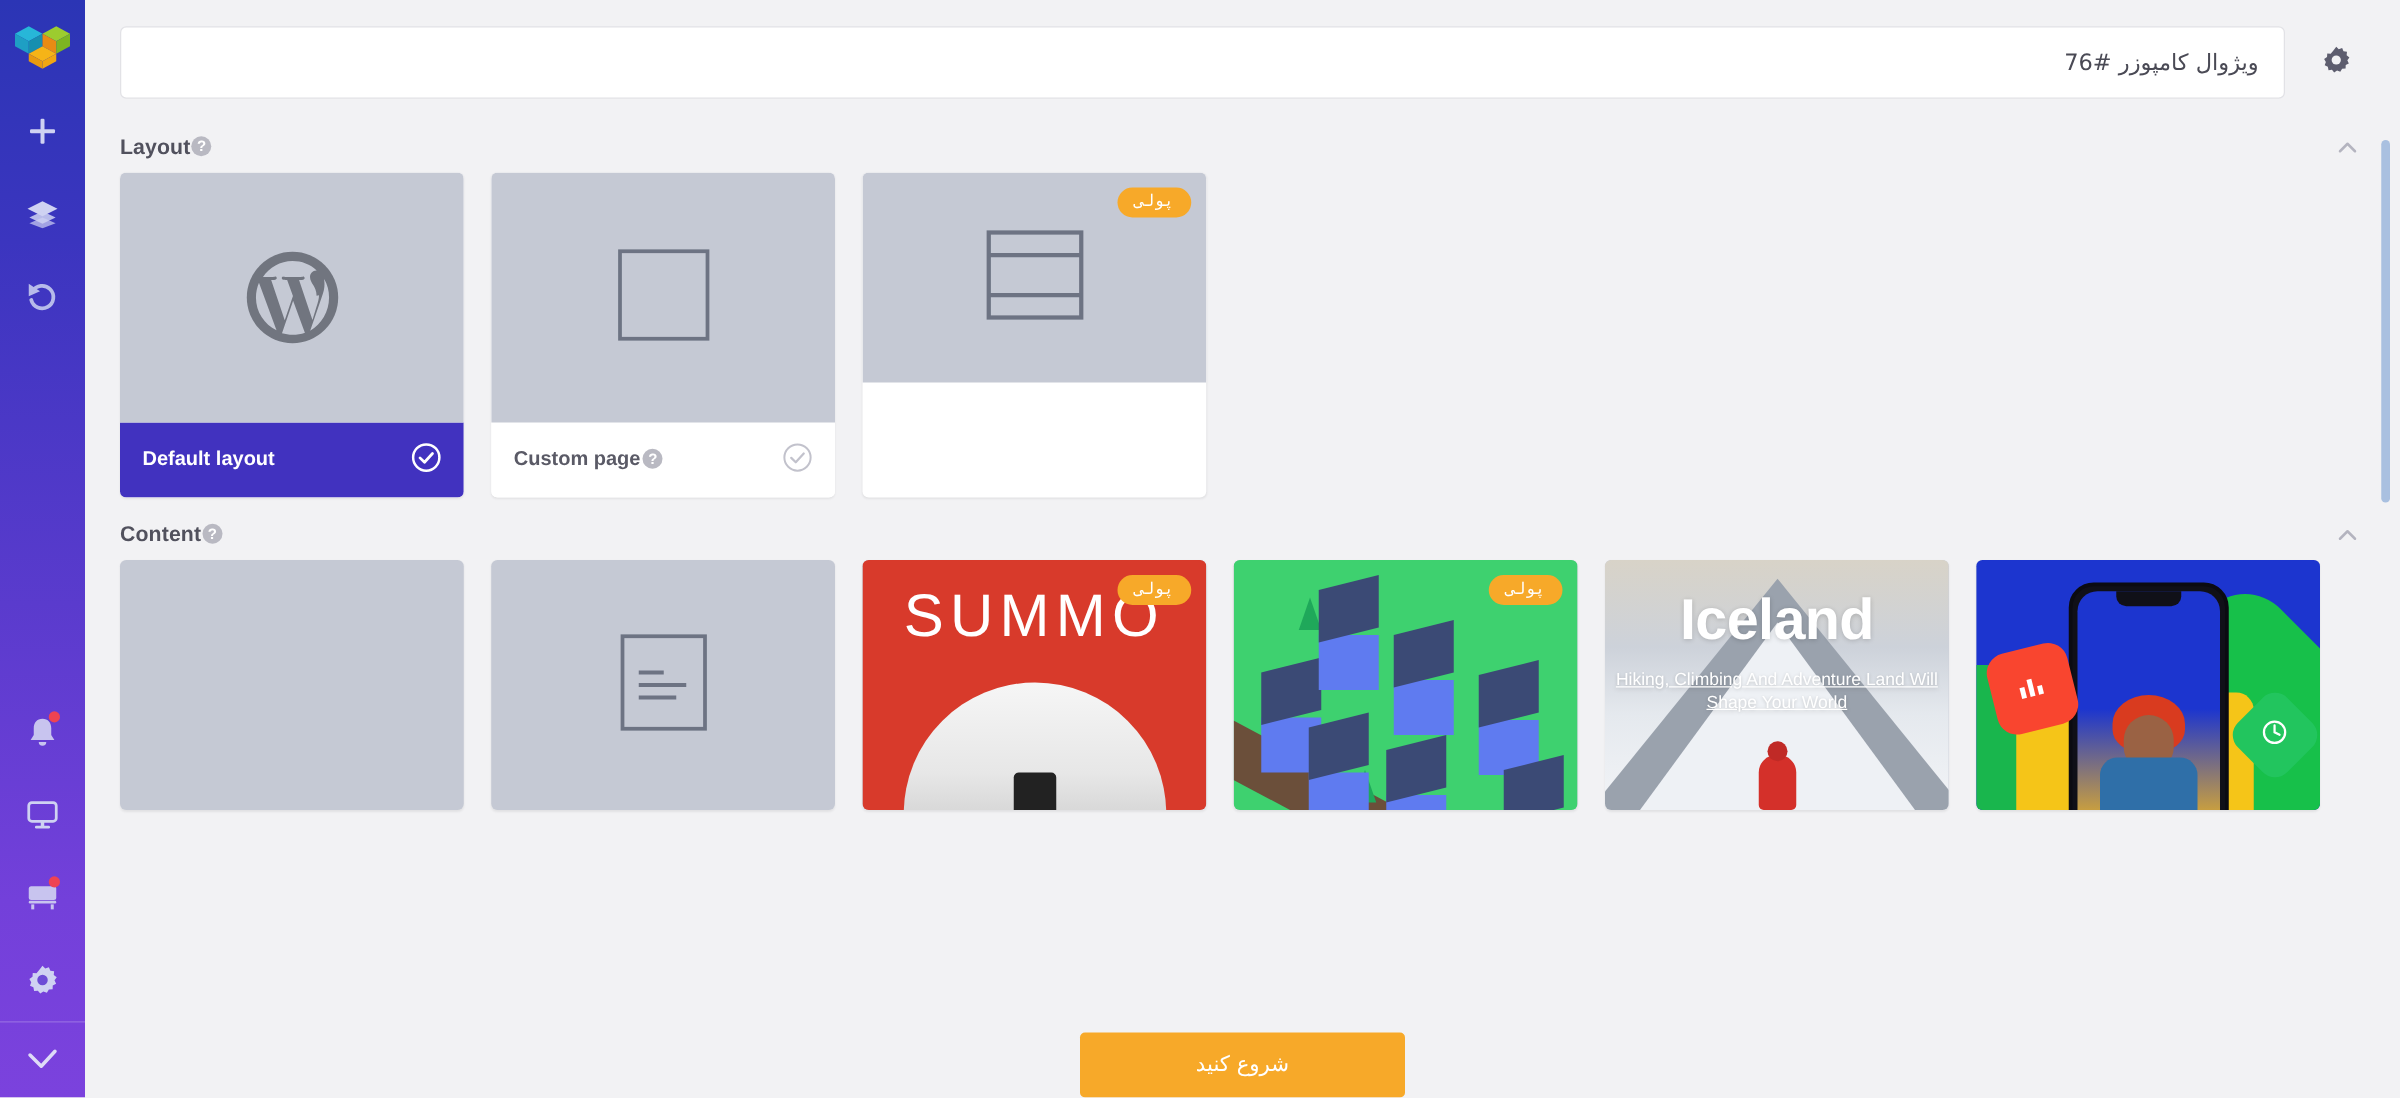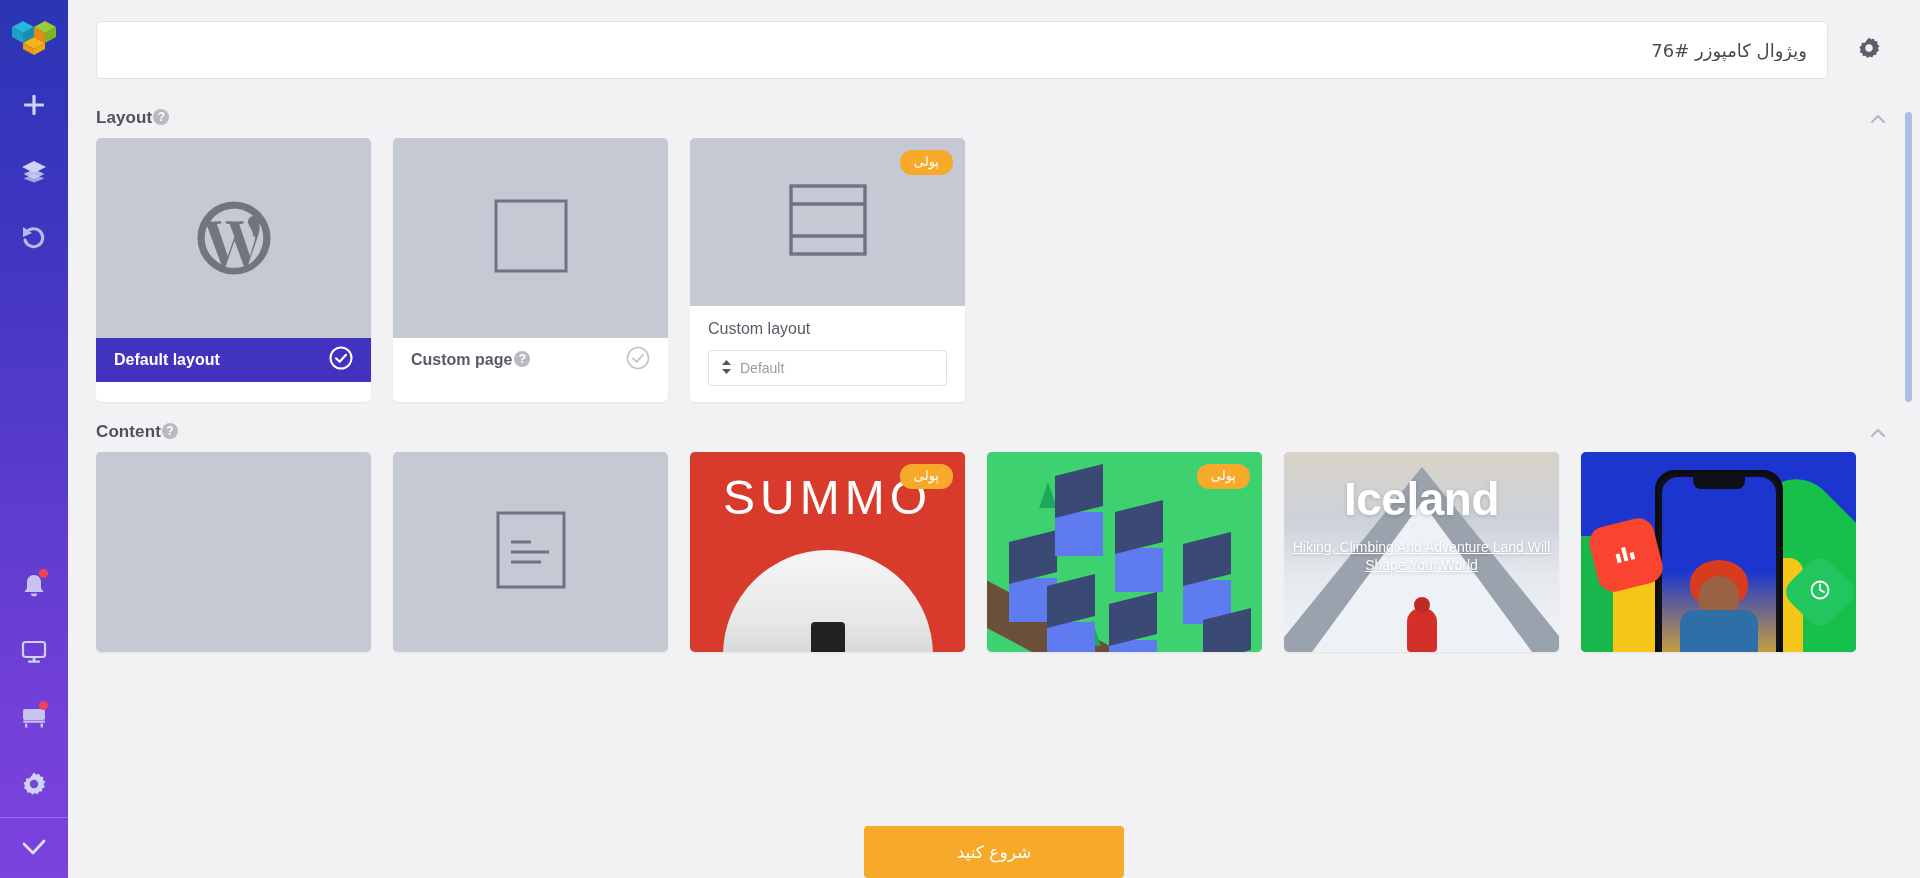--- a/index.html
+++ b/index.html
@@ -93,35 +93,35 @@
     box-shadow: 0 1px 2px rgba(0,0,0,0.07);
     cursor: pointer;
     position: relative;
   }
   .card-thumb {
     height: 200px; background: #c5c9d4;
     display:flex; align-items:center; justify-content:center;
     position: relative; overflow: hidden;
   }
   .card-foot {
-    height: 44px; display:flex; align-items:center;
+    height: 60px; display:flex; align-items:center;
     padding: 0 18px; justify-content: space-between;
     background: #ffffff;
   }
   .card.selected .card-foot { background: #4132bf; }
   .card-label { font-size: 16px; font-weight: bold; color: #5a5a66; display:flex; align-items:center; }
   .card.selected .card-label { color: #ffffff; }
 
   .paid-badge {
     position: absolute; top: 12px; right: 12px;
     background: #f7a929; color: #ffffff;
     font-size: 13px; border-radius: 12px;
     padding: 4px 14px 5px 14px;
     direction: rtl;
-    font-family: Liberation Serif, serif;
+    font-family: Liberation Mono, monospace;
     z-index: 3;
   }
 
   .custom-body { padding: 14px 18px 16px 18px; background:#fff; }
   .custom-title { font-size: 16px; color: #5a5a66; margin-bottom: 12px; }
   .custom-select {
     height: 36px; border: 1px solid #e0e0e5; border-radius: 4px;
     display: flex; align-items: center; padding: 0 12px; gap: 8px;
     font-size: 14px; color: #9a9aa6; cursor: pointer; background: #fff;
   }
@@ -413,32 +413,20 @@
         <div class="card">
           <div class="paid-badge">پولی</div>
           <div class="card-thumb" style="height:168px;">
             <span>
               <svg width="80" height="74" viewBox="0 0 80 74">
                 <rect x="3" y="3" width="74" height="68" fill="none" stroke="#6d7383" stroke-width="3.4"></rect>
                 <line x1="3" y1="21" x2="77" y2="21" stroke="#6d7383" stroke-width="3.4"></line>
                 <line x1="3" y1="53" x2="77" y2="53" stroke="#6d7383" stroke-width="3.4"></line>
               </svg>
             </span>
-          </div>
-          <div class="custom-body">
-            <div class="custom-title">Custom layout</div>
-            <div class="custom-select">
-              <span>
-                <svg width="11" height="16" viewBox="0 0 11 16">
-                  <polygon points="5.5,1 10,6 1,6" fill="#53535f"></polygon>
-                  <polygon points="5.5,15 10,10 1,10" fill="#53535f"></polygon>
-                </svg>
-              </span>
-              <span>Default</span>
-            </div>
           </div>
         </div>
       </div>
 
       <div class="section-head" style="margin-top:12px;">
         <span class="section-title">Content</span>
         <span class="help-badge">?</span>
         <span class="collapse-chev">
           <svg width="16" height="10" viewBox="0 0 16 10">
             <polyline points="2,8 8,2 14,8" fill="none" stroke="#b4b4bf" stroke-width="2" stroke-linecap="round" stroke-linejoin="round"></polyline>

